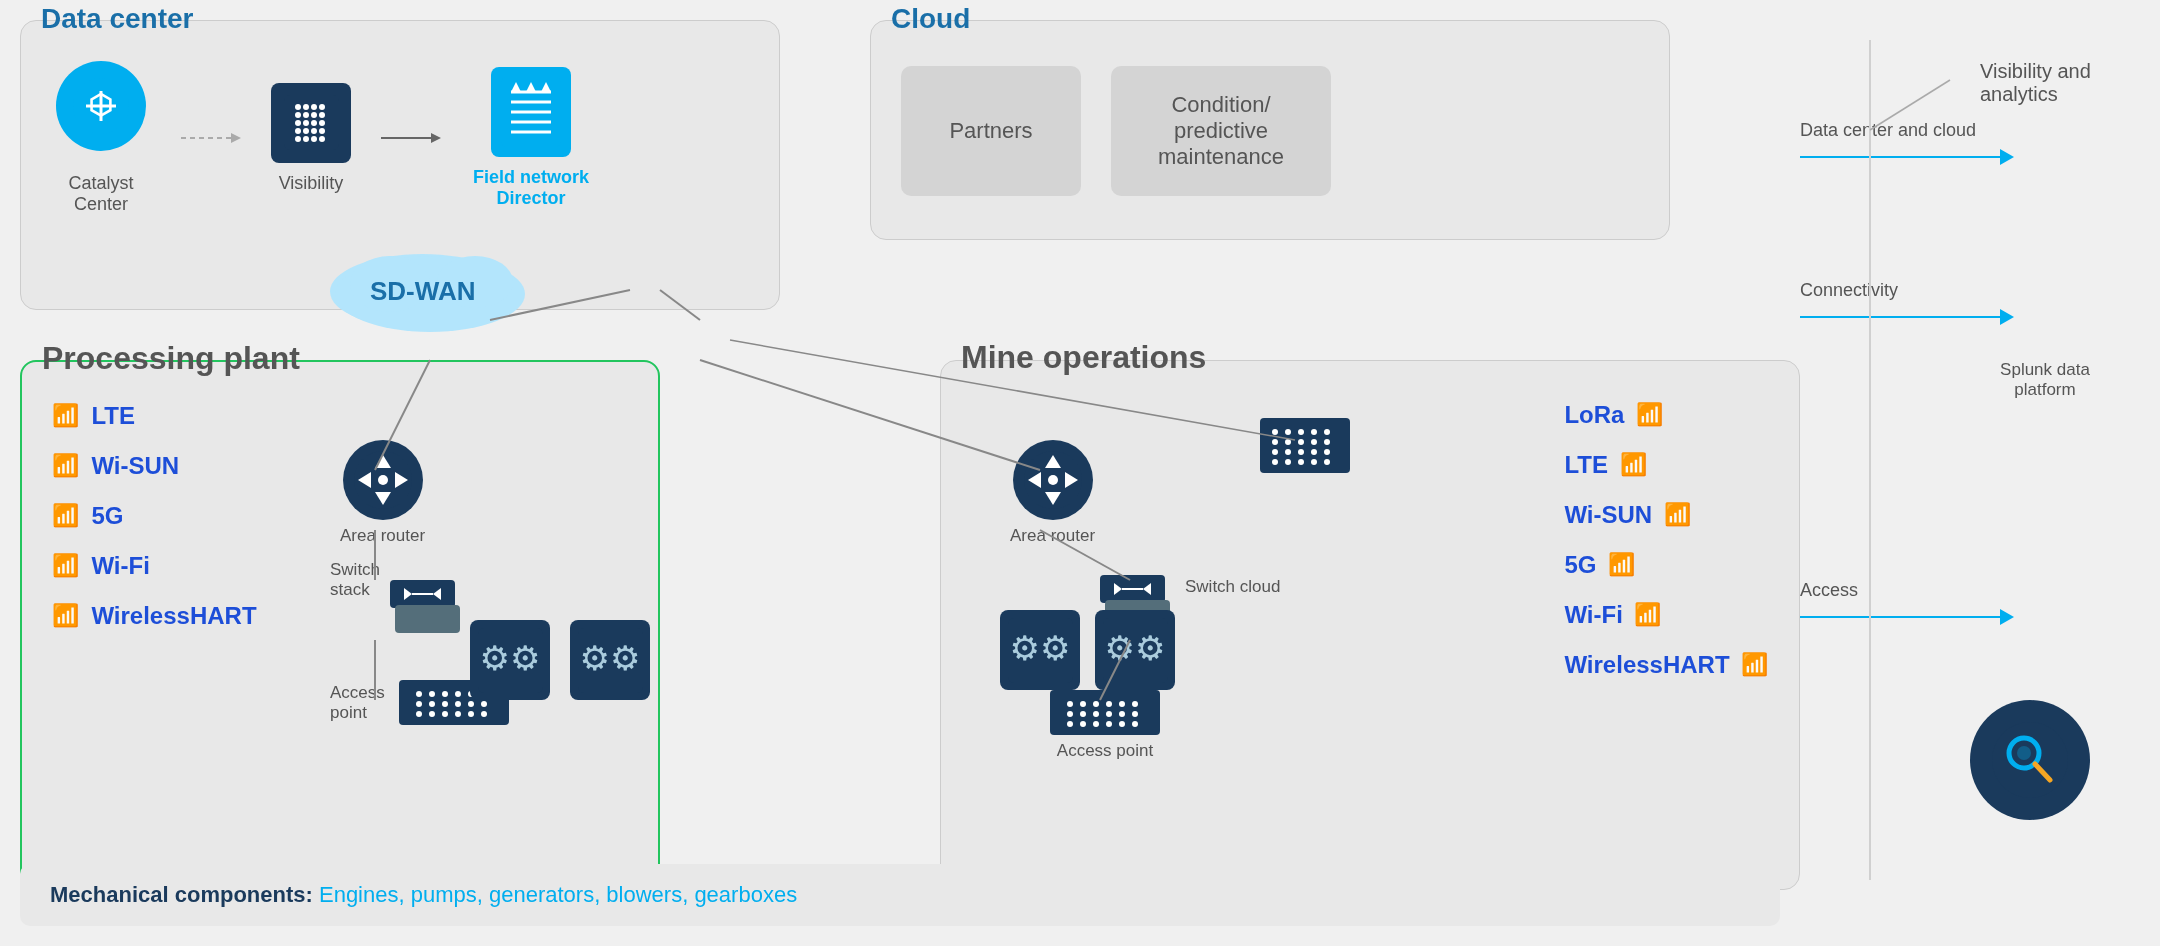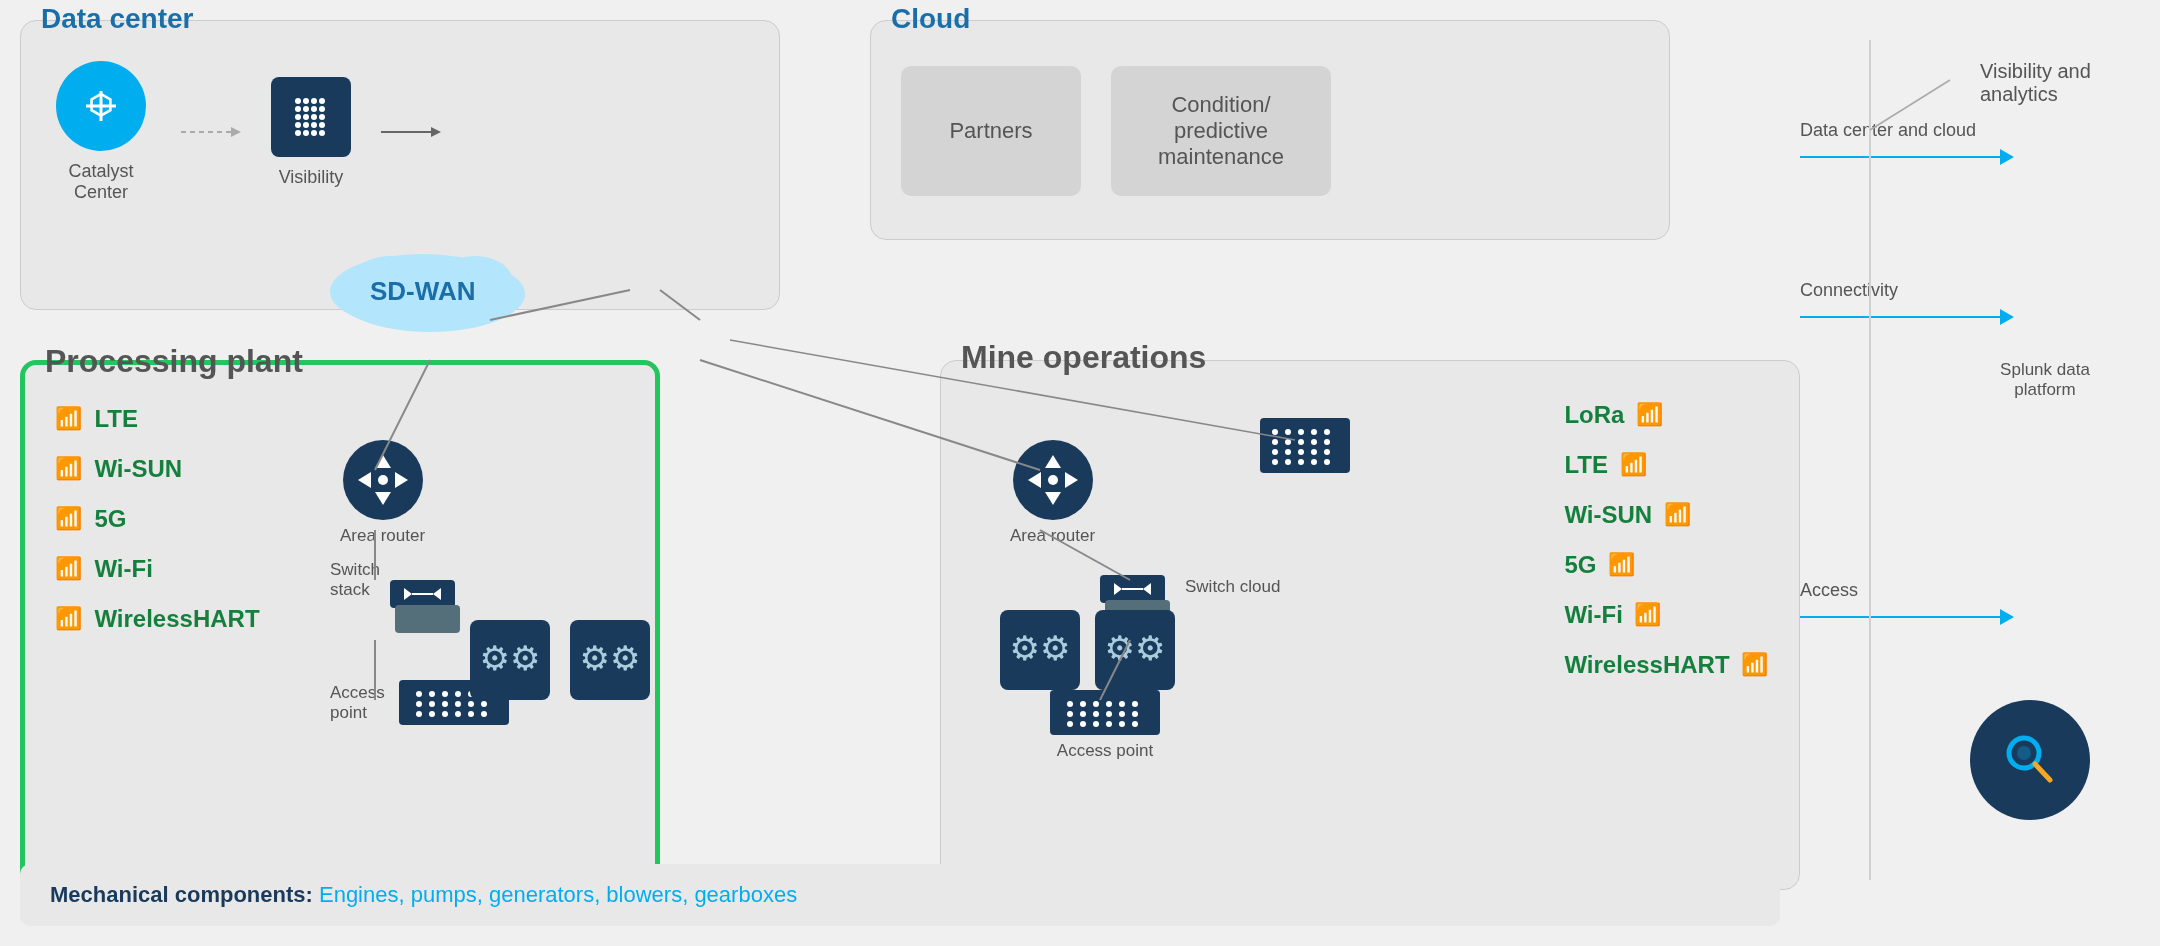--- a/index.html
+++ b/index.html
@@ -62,21 +62,21 @@
 
     
     .processing-box {
       position: absolute;
       top: 360px;
       left: 20px;
       width: 640px;
       height: 530px;
       background: #e8e8e8;
       border-radius: 16px;
-      border: 5px solid #22c55e;
+      border: 2px solid #22c55e;
     }
     .processing-box .section-title {
       position: absolute;
       top: -22px;
       left: 20px;
       font-size: 32px;
       font-weight: bold;
       color: #555;
     }
 
@@ -171,21 +171,21 @@
     
     .wireless-item {
       display: flex;
       align-items: center;
       gap: 12px;
       margin-bottom: 22px;
     }
     .wireless-label {
       font-size: 24px;
       font-weight: bold;
-      color: #15803d;
+      color: #1d4ed8;
     }
     .wifi-icon {
       color: #3cb371;
       font-size: 22px;
     }
 
     
     .area-router {
       width: 80px;
       height: 80px;
@@ -229,21 +229,21 @@
 
       <div style="display:flex; flex-direction:column; align-items:center; gap:10px;">
         <div class="catalyst-icon">
           <svg width="60" height="60" viewBox="0 0 60 60">
             <circle cx="30" cy="30" r="28" fill="#00aeef"></circle>
             <text x="30" y="38" text-anchor="middle" fill="white" font-size="28" font-weight="bold">⬡</text>
             <line x1="15" y1="30" x2="45" y2="30" stroke="white" stroke-width="3"></line>
             <line x1="30" y1="15" x2="30" y2="45" stroke="white" stroke-width="3"></line>
           </svg>
         </div>
-        <div style="font-size:18px; color:#555; text-align:center; max-width:100px;">Catalyst Center</div>
+        <div style="font-size:18px; color:#555; text-align:center; max-width:100px;margin-top:12px;">Catalyst Center</div>
       </div>
 
       <div style="display:flex; align-items:center;">
         <svg width="60" height="20">
           <line x1="0" y1="10" x2="50" y2="10" stroke="#aaa" stroke-width="2" stroke-dasharray="5,4"></line>
           <polygon points="50,5 60,10 50,15" fill="#aaa"></polygon>
         </svg>
       </div>
 
       <div style="display:flex; flex-direction:column; align-items:center; gap:10px;">
@@ -278,20 +278,38 @@
         <div style="font-size:18px; color:#555; text-align:center;">Visibility</div>
       </div>
 
       <div style="display:flex; align-items:center;">
         <svg width="60" height="20">
           <line x1="0" y1="10" x2="50" y2="10" stroke="#666" stroke-width="2"></line>
           <polygon points="50,5 60,10 50,15" fill="#666"></polygon>
         </svg>
       </div>
 
+      <div style="display:flex; flex-direction:column; align-items:center; gap:10px;">
+        <div class="fnd-icon">
+          <svg width="60" height="70" viewBox="0 0 60 70">
+            <rect width="60" height="70" rx="6" fill="#00aeef"></rect>
+
+            <line x1="10" y1="15" x2="50" y2="15" stroke="white" stroke-width="3"></line>
+            <line x1="10" y1="25" x2="50" y2="25" stroke="white" stroke-width="3"></line>
+            <line x1="10" y1="35" x2="50" y2="35" stroke="white" stroke-width="3"></line>
+            <line x1="10" y1="45" x2="50" y2="45" stroke="white" stroke-width="3"></line>
+            <line x1="10" y1="55" x2="50" y2="55" stroke="white" stroke-width="3"></line>
+
+            <polygon points="15,5 20,15 10,15" fill="white"></polygon>
+            <polygon points="30,5 35,15 25,15" fill="white"></polygon>
+            <polygon points="45,5 50,15 40,15" fill="white"></polygon>
+          </svg>
+        </div>
+        <div style="font-size:18px; color:#00aeef; font-weight:bold; text-align:center; max-width:120px;">Field network Director</div>
+      </div>
     </div>
   </div>
 
   <div class="cloud-box">
     <div class="section-title">Cloud</div>
     <div style="position:absolute; top:40px; left:30px; display:flex; align-items:center; gap:30px; height:140px;">
       <div class="cloud-item" style="width:180px; height:130px; display:flex; align-items:center; justify-content:center; font-size:22px;">Partners</div>
       <div class="cloud-item" style="width:220px; height:130px; display:flex; align-items:center; justify-content:center; font-size:22px; text-align:center;">Condition/<br>predictive<br>maintenance</div>
     </div>
   </div>

